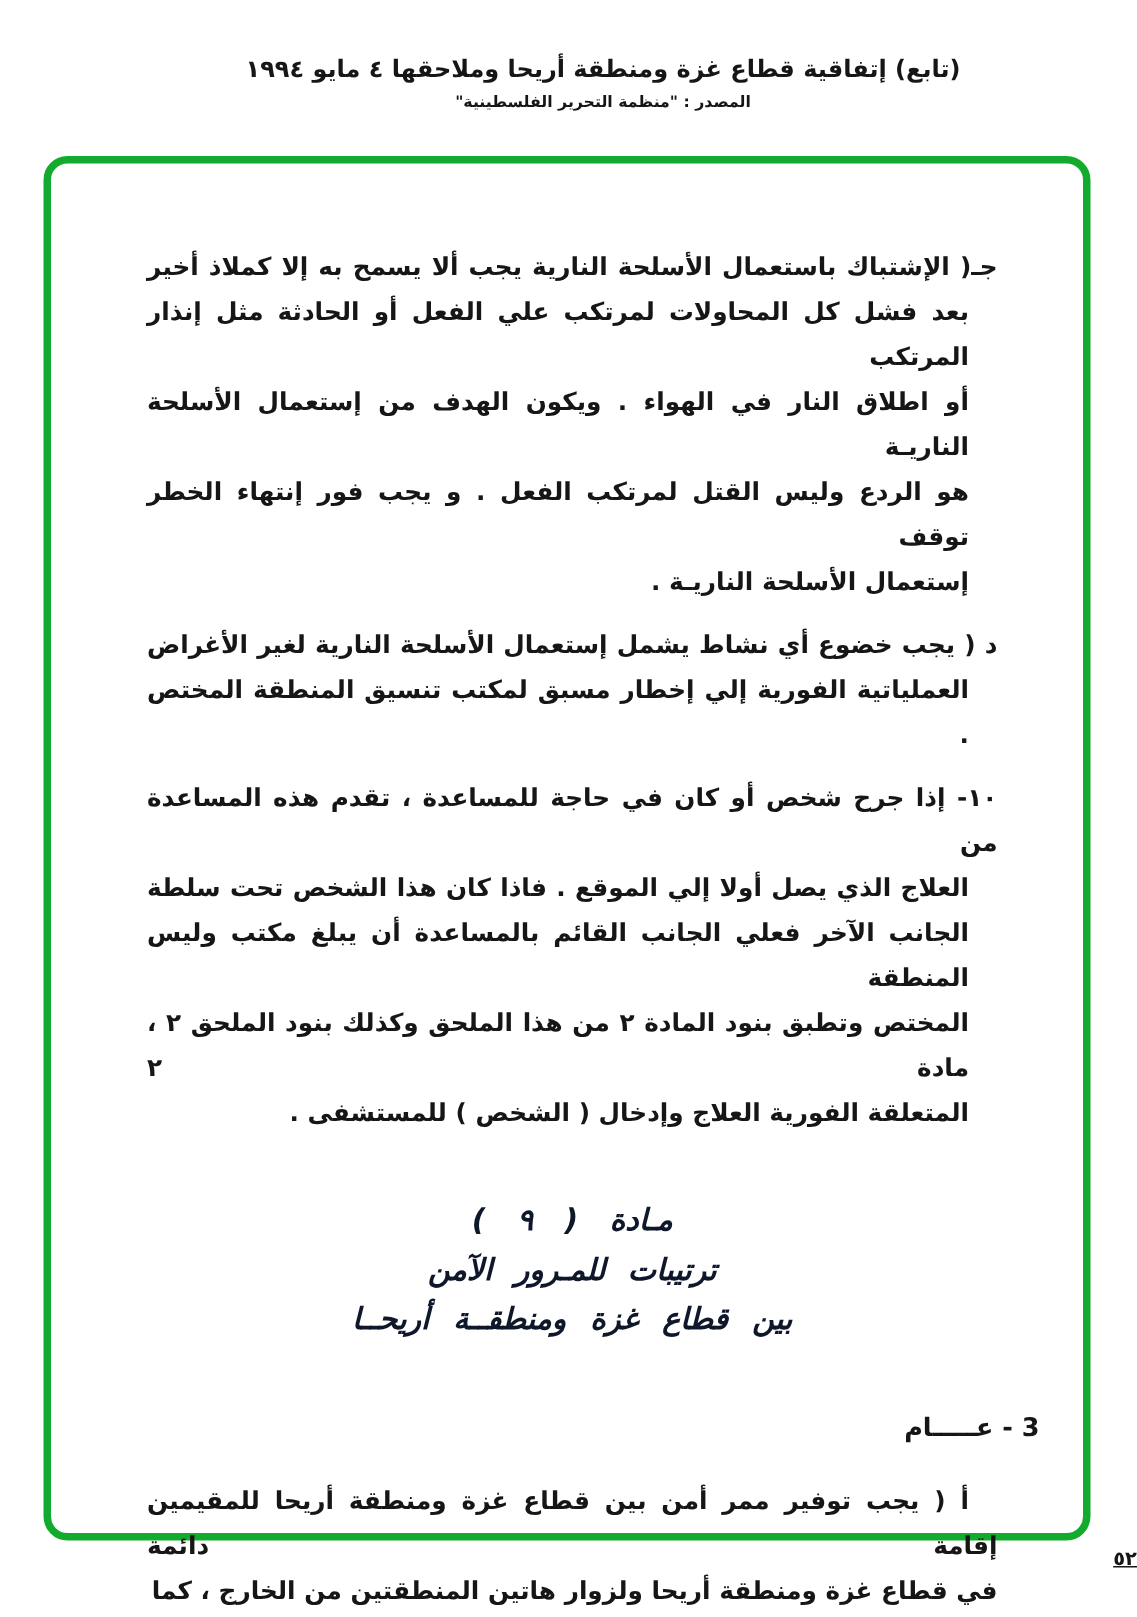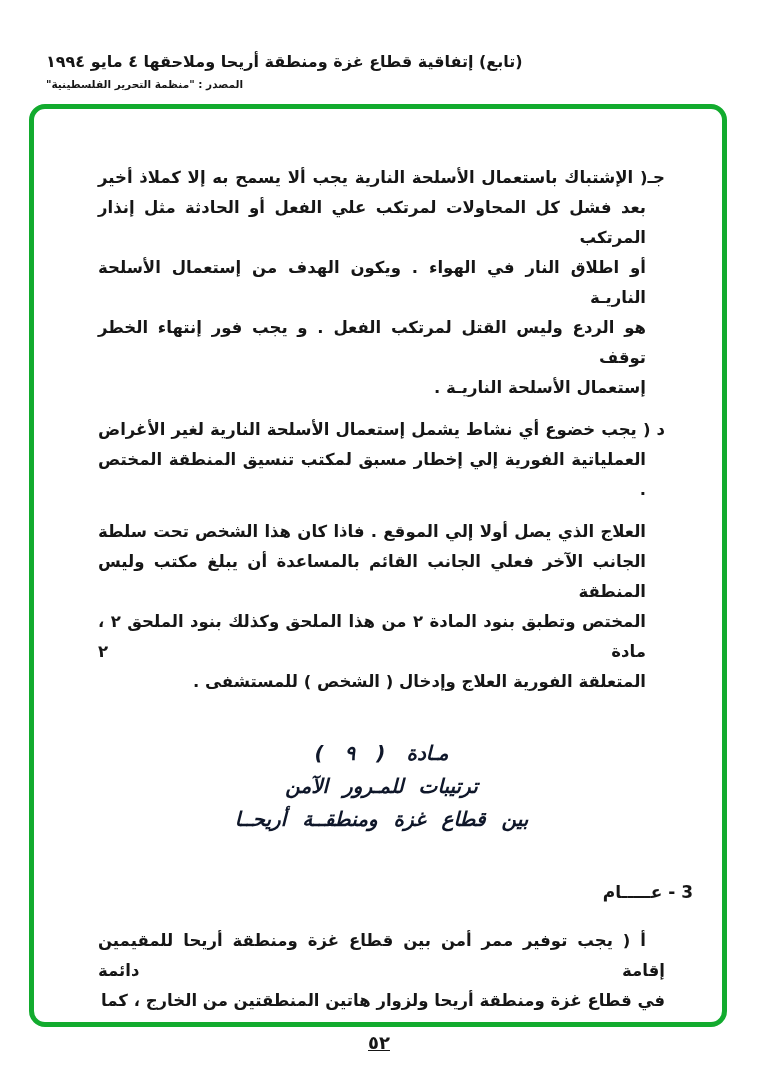--- a/index.html
+++ b/index.html
@@ -7,21 +7,21 @@
     position:relative;
     width:758px;height:1078px;
     background:#ffffff;
     font-family:"DejaVu Sans",sans-serif;
     color:#161616;
     overflow:hidden;
   }
   
   .header{
     position:absolute;top:36px;left:46px;right:0;
-    direction:rtl;text-align:left;margin-top:16px;
+    direction:rtl;text-align:center;
   }
   .header-title{
     font-size:16px;font-weight:bold;letter-spacing:0;
     white-space:nowrap;
   }
   .header-source{
     font-size:10.5px;font-weight:bold;margin-top:7px;
   }
   
   .frame{
@@ -61,22 +61,22 @@
   .art-l3{word-spacing:9px;}
   .section-general{
     margin:41px -28px 0 0;
     text-align:right;
     font-size:17px;font-weight:bold;
     line-height:30px;
   }
   .para-a{margin-top:19px;}
   .page-number{
     position:absolute;top:1032px;left:0;right:0;
-    text-align:center;
-    font-size:18px;font-weight:bold;
+    text-align:right;
+    font-size:13px;font-weight:bold;
     direction:rtl;
     text-decoration:underline;
   }
 </style>
 </head>
 <body>
 
 <div class="page">
 
   <div class="header">
@@ -94,20 +94,21 @@
         <div class="ln ind">هو الردع وليس القتل لمرتكب الفعل . و يجب فور إنتهاء الخطر توقف</div>
         <div class="ln ind end">إستعمال الأسلحة الناريـة .</div>
       </div>
 
       <div class="para">
         <div class="ln">د ( يجب خضوع أي نشاط يشمل إستعمال الأسلحة النارية لغير الأغراض</div>
         <div class="ln ind end">العملياتية الفورية إلي إخطار مسبق لمكتب تنسيق المنطقة المختص .</div>
       </div>
 
       <div class="para">
+        <div class="ln">١٠- إذا جرح شخص أو كان في حاجة للمساعدة ،  تقدم هذه المساعدة من</div>
         <div class="ln ind">العلاج الذي يصل أولا إلي الموقع . فاذا كان هذا الشخص تحت سلطة</div>
         <div class="ln ind">الجانب الآخر فعلي الجانب القائم بالمساعدة أن يبلغ مكتب وليس المنطقة</div>
         <div class="ln ind">المختص وتطبق بنود المادة ٢ من هذا الملحق وكذلك بنود الملحق ٢ ، مادة ٢</div>
         <div class="ln ind end">المتعلقة الفورية العلاج وإدخال ( الشخص ) للمستشفى .</div>
       </div>
 
       <div class="article-head">
         <div class="art-line art-l1">مـادة  ( ٩ )</div>
         <div class="art-line art-l2">ترتيبات للمـرور الآمن</div>
         <div class="art-line art-l3">بين قطاع غزة ومنطقــة أريحــا</div>

